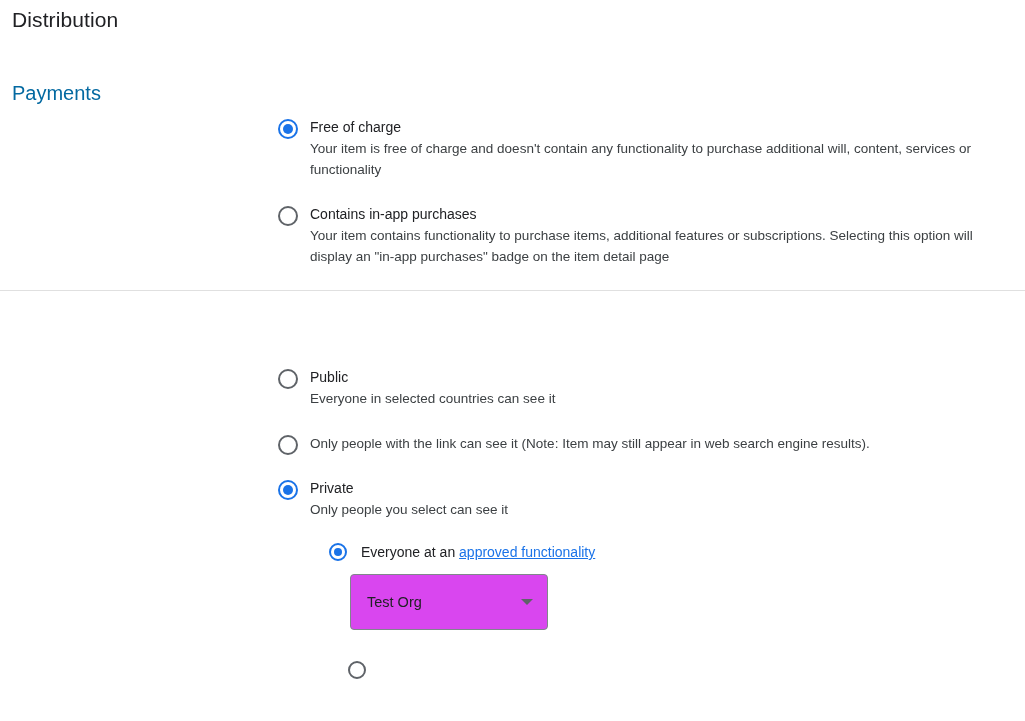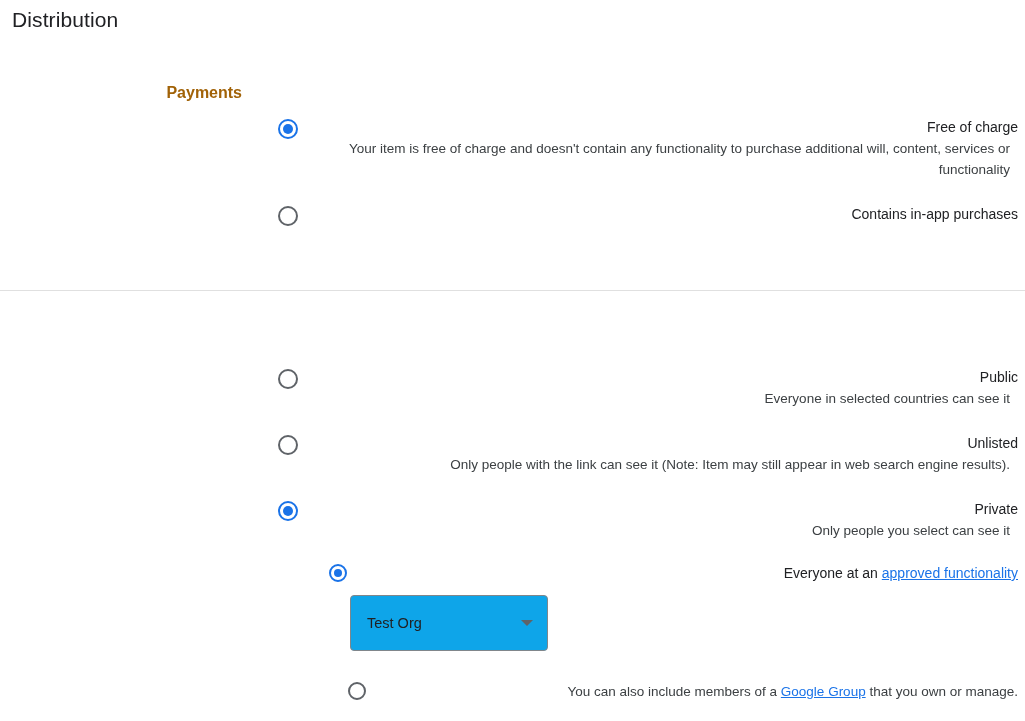--- a/index.html
+++ b/index.html
@@ -1,15 +1,15 @@
 <!DOCTYPE html>
 <html><head>
 <meta charset="utf-8">
 <style>
-  * { box-sizing: border-box; text-align: right; }
+  * { box-sizing: border-box; }
   html, body {
     margin: 0; padding: 0;
     width: 1025px; height: 721px;
     background: #ffffff;
     font-family: "Liberation Sans", sans-serif;
     color: #202124;
     overflow: hidden;
   }
   .page {
     position: relative;
@@ -47,23 +47,23 @@
     height: 1px;
     background: #e0e0e0;
   }
 
   .section-label {
     position: absolute;
     left: 12px;
     width: 230px;
   }
   .section-label .label-title {
-    font-size: 16px;
-    font-weight: bold;
-    color: #a16207;
+    font-size: 20px;
+    font-weight: normal;
+    color: #0369a1;
     margin: 0 0 12px 0;
     line-height: 18px;
   }
   .section-label .label-desc {
     font-size: 13px;
     color: #3c4043;
     line-height: 21px;
     margin: 0;
   }
 
@@ -145,21 +145,21 @@
   }
   .nested .radio-row { margin-bottom: 0; }
 
   .select-box {
     margin-top: 12px;
     margin-left: 21px;
     width: 198px;
     height: 56px;
     border: 1px solid #80868b;
     border-radius: 4px;
-    background: #0ea5e9;
+    background: #d946ef;
     position: relative;
     display: flex;
     align-items: center;
     padding: 0 16px;
   }
   .select-value {
     font-size: 14.5px;
     color: #202124;
   }
   .select-arrow {
@@ -192,40 +192,40 @@
 
       <div class="radio-row">
         <span class="radio selected"></span>
         <span class="radio-title">Free of charge</span>
         <span class="radio-desc">Your item is free of charge and doesn't contain any functionality to purchase additional will, content, services or functionality</span>
       </div>
 
       <div class="radio-row" style="margin-top:24px;">
         <span class="radio"></span>
         <span class="radio-title">Contains in-app purchases</span>
+        <span class="radio-desc">Your item contains functionality to purchase items, additional features or subscriptions. Selecting this option will display an "in-app purchases" badge on the item detail page</span>
       </div>
 
     </div>
   </div>
 
   <div class="section" id="section-visibility">
     <div class="divider"></div>
 
 
     <div class="options" style="top:44px;">
 
       <div class="radio-row" style="margin-bottom:24px;">
         <span class="radio"></span>
         <span class="radio-title">Public</span>
         <span class="radio-desc">Everyone in selected countries can see it</span>
       </div>
 
       <div class="radio-row" style="margin-bottom:24px;">
         <span class="radio"></span>
-        <span class="radio-title">Unlisted</span>
         <span class="radio-desc">Only people with the link can see it (Note: Item may still appear in web search engine results).</span>
       </div>
 
       <div class="radio-row" style="margin-bottom:0;">
         <span class="radio selected"></span>
         <span class="radio-title">Private</span>
         <span class="radio-desc">Only people you select can see it</span>
 
         <div class="nested">
 
@@ -234,21 +234,20 @@
             <span class="radio-title"><span>Everyone at an </span><a class="inline-link">approved functionality</a></span>
           </div>
 
           <div class="select-box">
             <span class="select-value">Test Org</span>
             <span class="select-arrow"></span>
           </div>
 
           <div class="trusted-row">
             <span class="radio small"></span>
-            <span class="radio-desc"><span>You can also include members of a </span><a class="inline-link">Google Group</a><span> that you own or manage.</span></span>
           </div>
 
         </div>
       </div>
 
     </div>
   </div>
 
 </div>
 

